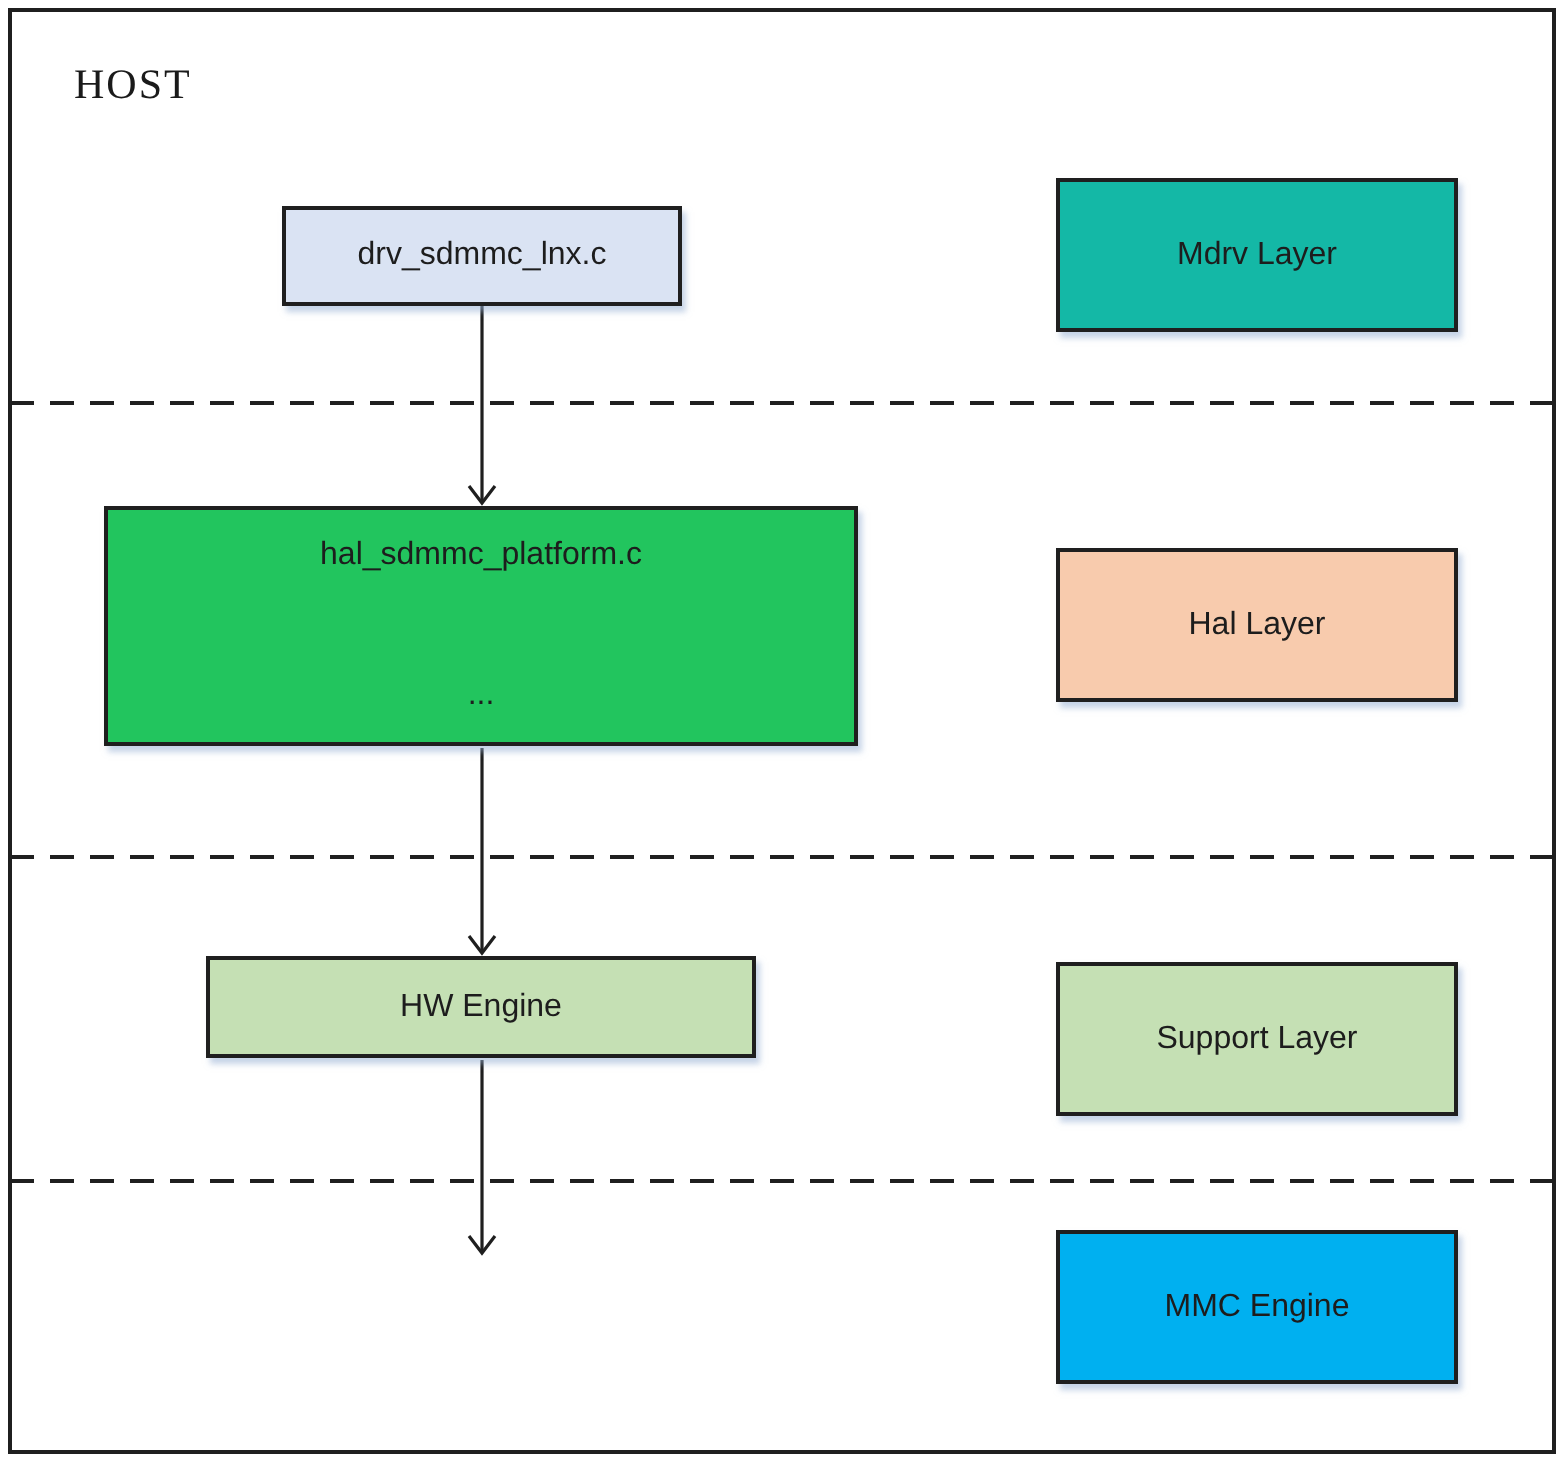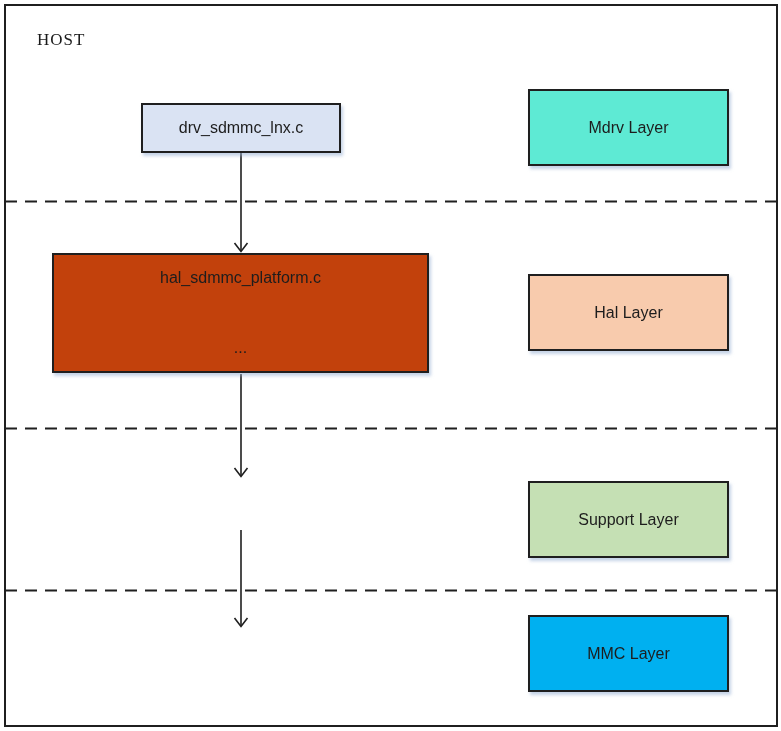--- a/index.html
+++ b/index.html
@@ -23,21 +23,21 @@
     left: 4px; top: 4px;
     width: 774px; height: 723px;
     box-sizing: border-box;
     border: 2px solid #1f1f1f;
     background: transparent;
   }
   .host-label {
     position: absolute;
     left: 37px; top: 30px;
     font-family: "Liberation Serif", serif;
-    font-size: 17px;
+    font-size: 21px;
     letter-spacing: 1px;
     color: #1a1a1a;
   }
   .svg-layer {
     position: absolute;
     left: 0; top: 0;
     width: 781px; height: 731px;
     pointer-events: none;
   }
   .dbox {
@@ -95,36 +95,39 @@
     <g stroke="#1f1f1f" stroke-width="1.6" fill="none">
       <line x1="241" y1="530" x2="241" y2="626"></line>
       <polyline points="234.5,618 241,626.5 247.5,618"></polyline>
     </g>
   </svg>
 
   <div class="dbox box-drv" style="background-color: rgb(218, 227, 243);">
     <span class="line">drv_sdmmc_lnx.c</span>
   </div>
 
-  <div class="dbox box-hal" style="background-color: #c2410c; gap: 44px;">
+  <div class="dbox box-hal" style="background-color: #22c55e; gap: 44px;">
     <span class="line">hal_sdmmc_platform.c</span>
     <span class="line">...</span>
   </div>
 
+  <div class="dbox box-hw" style="background-color: rgb(197, 224, 180);">
+    <span class="line">HW Engine</span>
+  </div>
 
 
-  <div class="dbox box-mdrv-l" style="background-color: #5eead4;">
+  <div class="dbox box-mdrv-l" style="background-color: #14b8a6;">
     <span class="line">Mdrv Layer</span>
   </div>
 
   <div class="dbox box-hal-l" style="background-color: rgb(248, 203, 173);">
     <span class="line">Hal Layer</span>
   </div>
 
   <div class="dbox box-support-l" style="background-color: rgb(197, 224, 180);">
     <span class="line">Support Layer</span>
   </div>
 
   <div class="dbox box-mmc-l" style="background-color: rgb(0, 176, 240);">
-    <span class="line">MMC Layer</span>
+    <span class="line">MMC Engine</span>
   </div>
 
 </div>
 
 </body></html>

